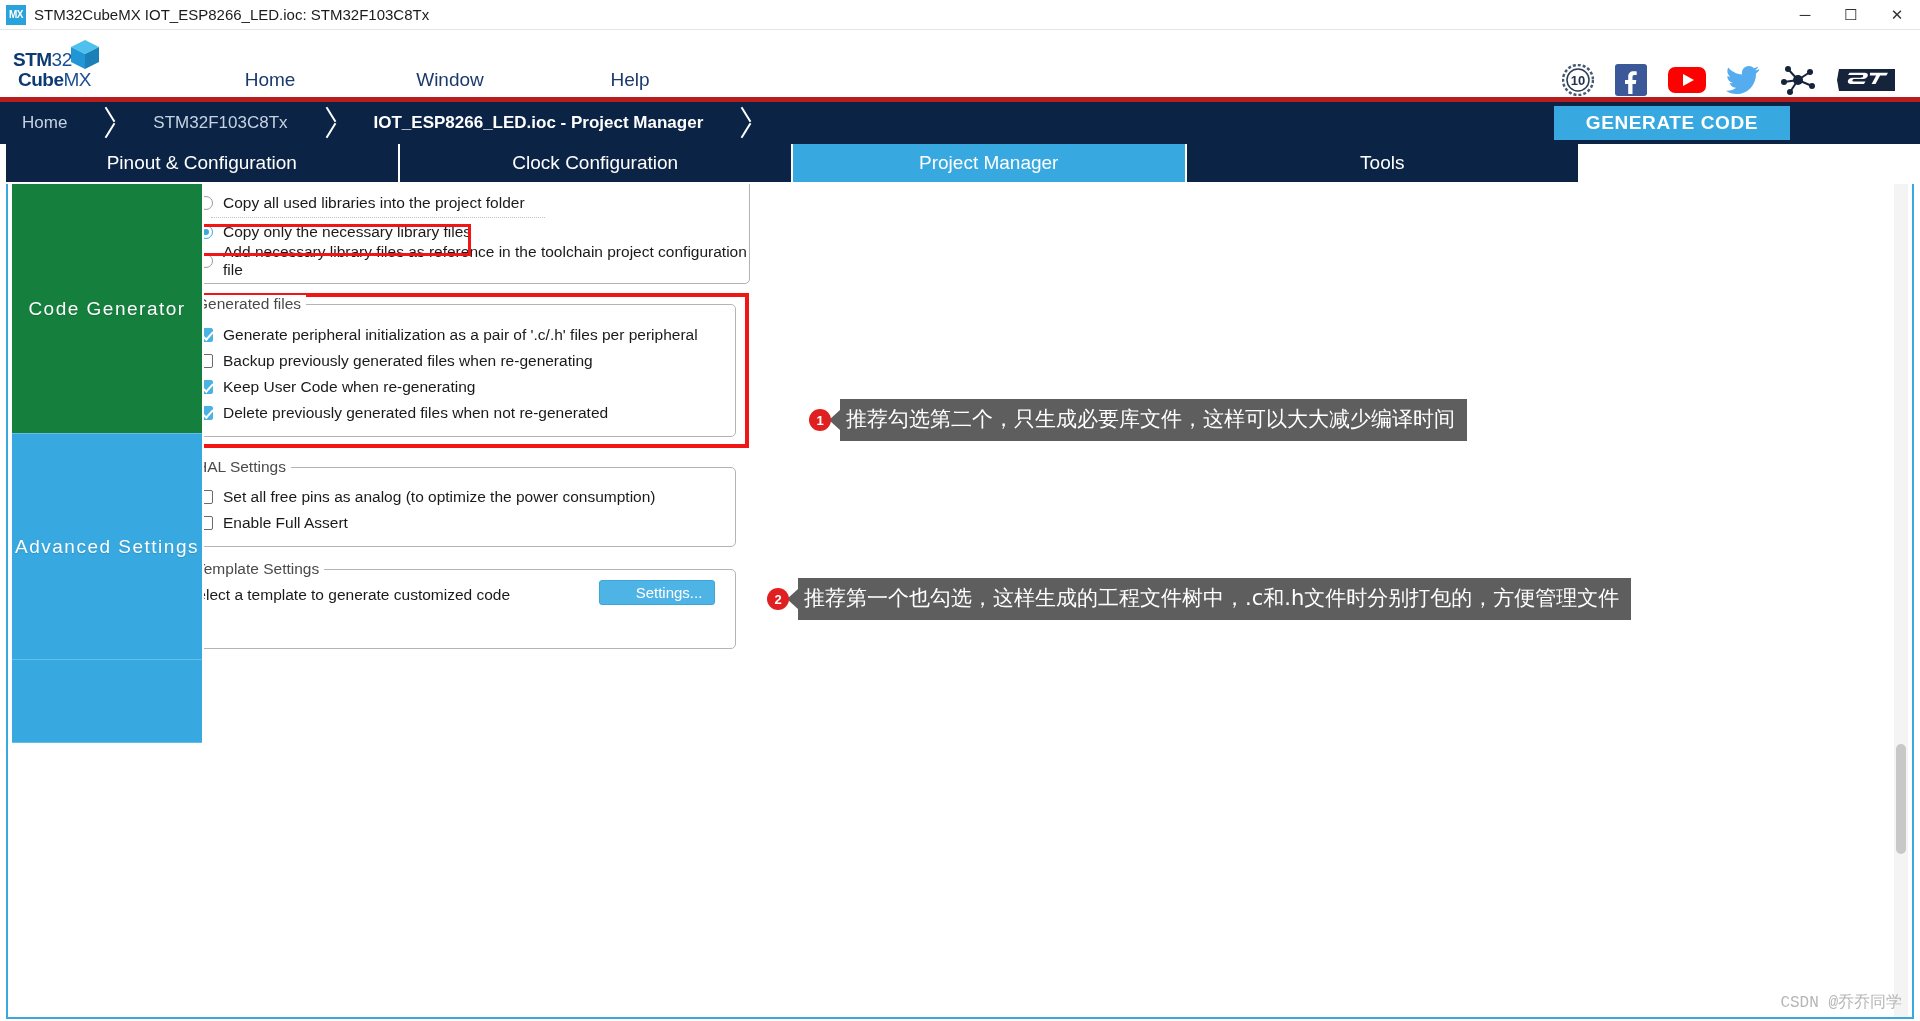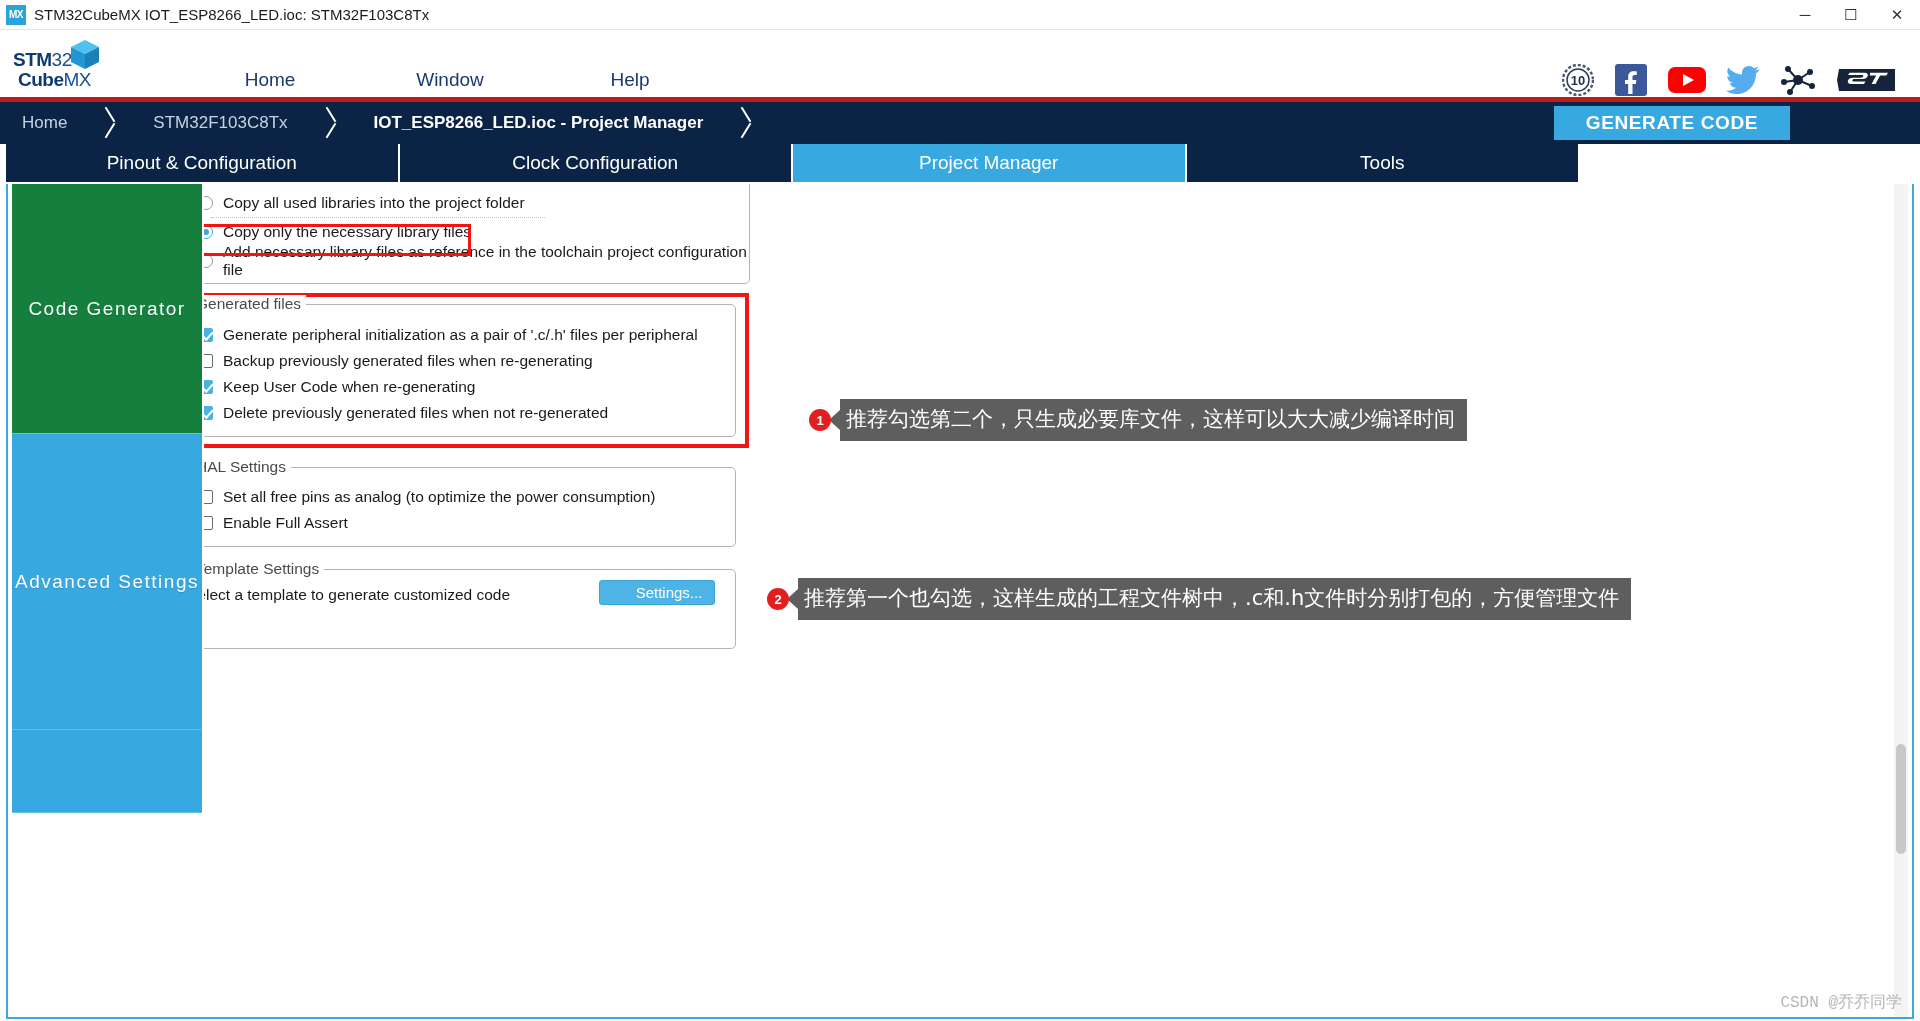--- a/index.html
+++ b/index.html
@@ -315,21 +315,21 @@
     <div class="tab">Clock Configuration</div>
     <div class="tab active">Project Manager</div>
     <div class="tab">Tools</div>
   </div>
 
   <div class="body-area">
     <div class="body-inner">
 
       <div class="sidebar">
         <div class="side-item active" style="height:250px">Code Generator</div>
-        <div class="side-item" style="height:296px">Advanced Settings</div>
+        <div class="side-item" style="height:226px">Advanced Settings</div>
         <div class="side-item" style="height:83px"></div>
       </div>
 
       <div class="content">
 
         <div class="groupbox" style="left:-24px; top:-15px; width:570px; height:115px;text-decoration:underline;">
 
           <div class="opt-row" style="position:absolute; left:18px; top:20px;">
             <span class="radio"></span>
             <span>Copy all used libraries into the project folder</span>

